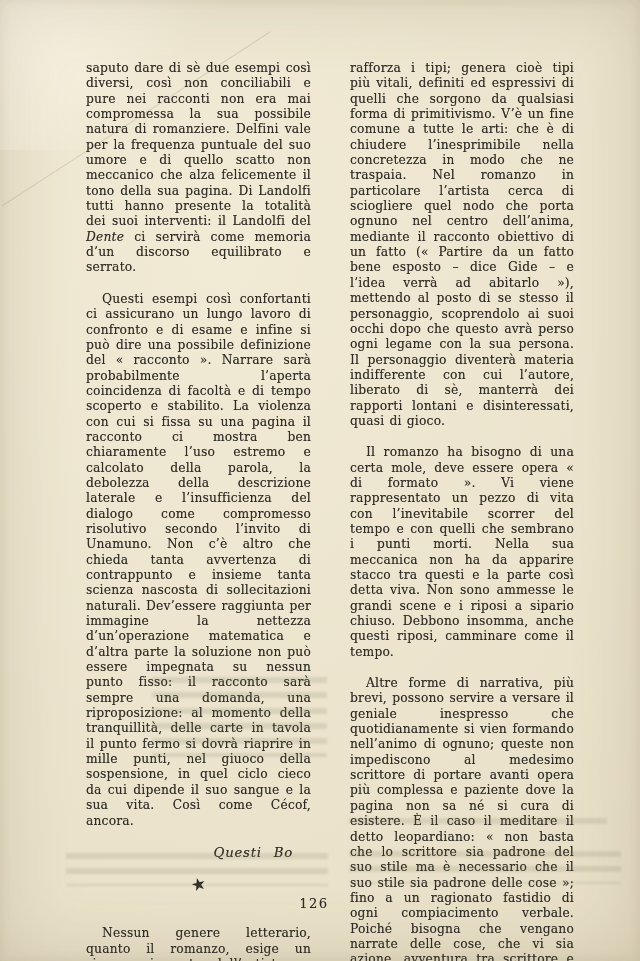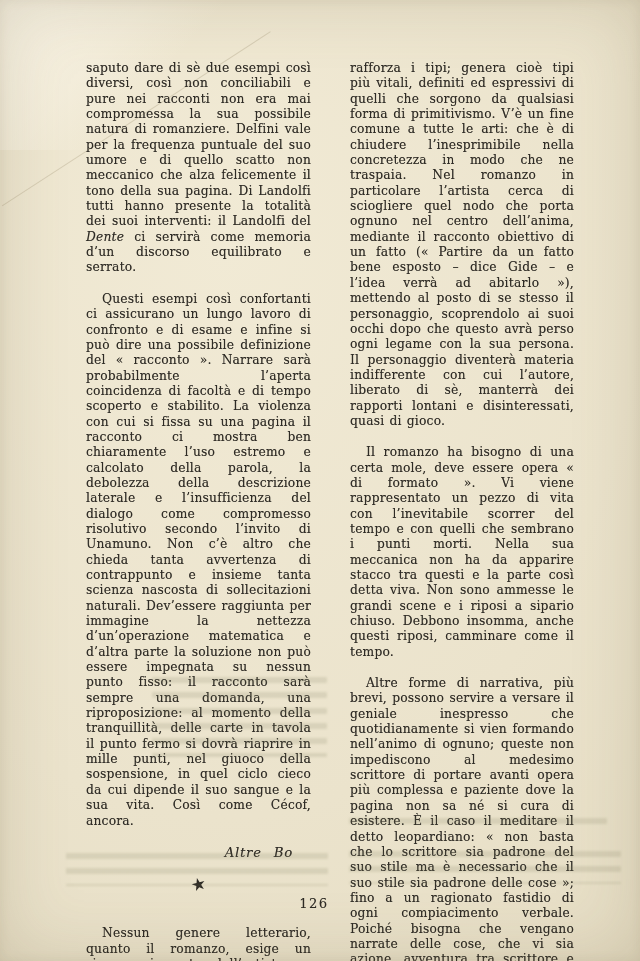--- a/index.html
+++ b/index.html
@@ -70,21 +70,21 @@
 </head>
 <body>
 
 <div class="page">
   <div class="crease"></div>
   <div class="crease-line"></div>
 
   <div class="col col-left">
     <p><span>saputo dare di sè due esempi così diversi, così non conciliabili e pure nei racconti non era mai compromessa la sua possibile natura di romanziere. Delfini vale per la frequenza puntuale del suo umore e di quello scatto non meccanico che alza felicemente il tono della sua pagina. Di Landolfi tutti hanno presente la totalità dei suoi interventi: il Landolfi del </span><span class="italic-word">Dente</span><span> ci servirà come memoria d’un discorso equilibrato e serrato.</span></p>
     <p class="indent">Questi esempi così confortanti ci assicurano un lungo lavoro di confronto e di esame e infine si può dire una possibile definizione del « racconto ». Narrare sarà probabilmente l’aperta coincidenza di facoltà e di tempo scoperto e stabilito. La violenza con cui si fissa su una pagina il racconto ci mostra ben chiaramente l’uso estremo e calcolato della parola, la debolezza della descrizione laterale e l’insufficienza del dialogo come compromesso risolutivo secondo l’invito di Unamuno. Non c’è altro che chieda tanta avvertenza di contrappunto e insieme tanta scienza nascosta di sollecitazioni naturali. Dev’essere raggiunta per immagine la nettezza d’un’operazione matematica e d’altra parte la soluzione non può essere impegnata su nessun punto fisso: il racconto sarà sempre una domanda, una riproposizione: al momento della tranquillità, delle carte in tavola il punto fermo si dovrà riaprire in mille punti, nel giuoco della sospensione, in quel ciclo cieco da cui dipende il suo sangue e la sua vita. Così come Cécof, ancora.</p>
-    <p class="sig sig-left">Altre Bo</p>
+    <p class="sig sig-left">Questi Bo</p>
     <div class="star-row">
       <span class="star">★</span>
     </div>
     <p class="indent p3-left">Nessun genere letterario, quanto il romanzo, esige un signoreggiamento dell’artista su se stesso, vale a dire la sua maturità. L’amore rende viva un’opera d’arte, la misura la rende perfetta. La cultura, infine,</p>
   </div>
 
   <div class="col col-right">
     <p>rafforza i tipi; genera cioè tipi più vitali, definiti ed espressivi di quelli che sorgono da qualsiasi forma di primitivismo. V’è un fine comune a tutte le arti: che è di chiudere l’inesprimibile nella concretezza in modo che ne traspaia. Nel romanzo in particolare l’artista cerca di sciogliere quel nodo che porta ognuno nel centro dell’anima, mediante il racconto obiettivo di un fatto (« Partire da un fatto bene esposto – dice Gide – e l’idea verrà ad abitarlo »), mettendo al posto di se stesso il personaggio, scoprendolo ai suoi occhi dopo che questo avrà perso ogni legame con la sua persona. Il personaggio diventerà materia indifferente con cui l’autore, liberato di sè, manterrà dei rapporti lontani e disinteressati, quasi di gioco.</p>
     <p class="indent">Il romanzo ha bisogno di una certa mole, deve essere opera « di formato ». Vi viene rappresentato un pezzo di vita con l’inevitabile scorrer del tempo e con quelli che sembrano i punti morti. Nella sua meccanica non ha da apparire stacco tra questi e la parte così detta viva. Non sono ammesse le grandi scene e i riposi a sipario chiuso. Debbono insomma, anche questi riposi, camminare come il tempo.</p>
     <p class="indent">Altre forme di narrativa, più brevi, possono servire a versare il geniale inespresso che quotidianamente si vien formando nell’animo di ognuno; queste non impediscono al medesimo scrittore di portare avanti opera più complessa e paziente dove la pagina non sa né si cura di esistere. È il caso il meditare il detto leopardiano: « non basta che lo scrittore sia padrone del suo stile ma è necessario che il suo stile sia padrone delle cose »; fino a un ragionato fastidio di ogni compiacimento verbale. Poiché bisogna che vengano narrate delle cose, che vi sia azione, avventura tra scrittore e lettori; altrimenti il romanzo non si legge. « Per giudicare un libro – diceva de Maistre – bisogna averlo letto; e per leggere bisogna essere svegli ».</p>

